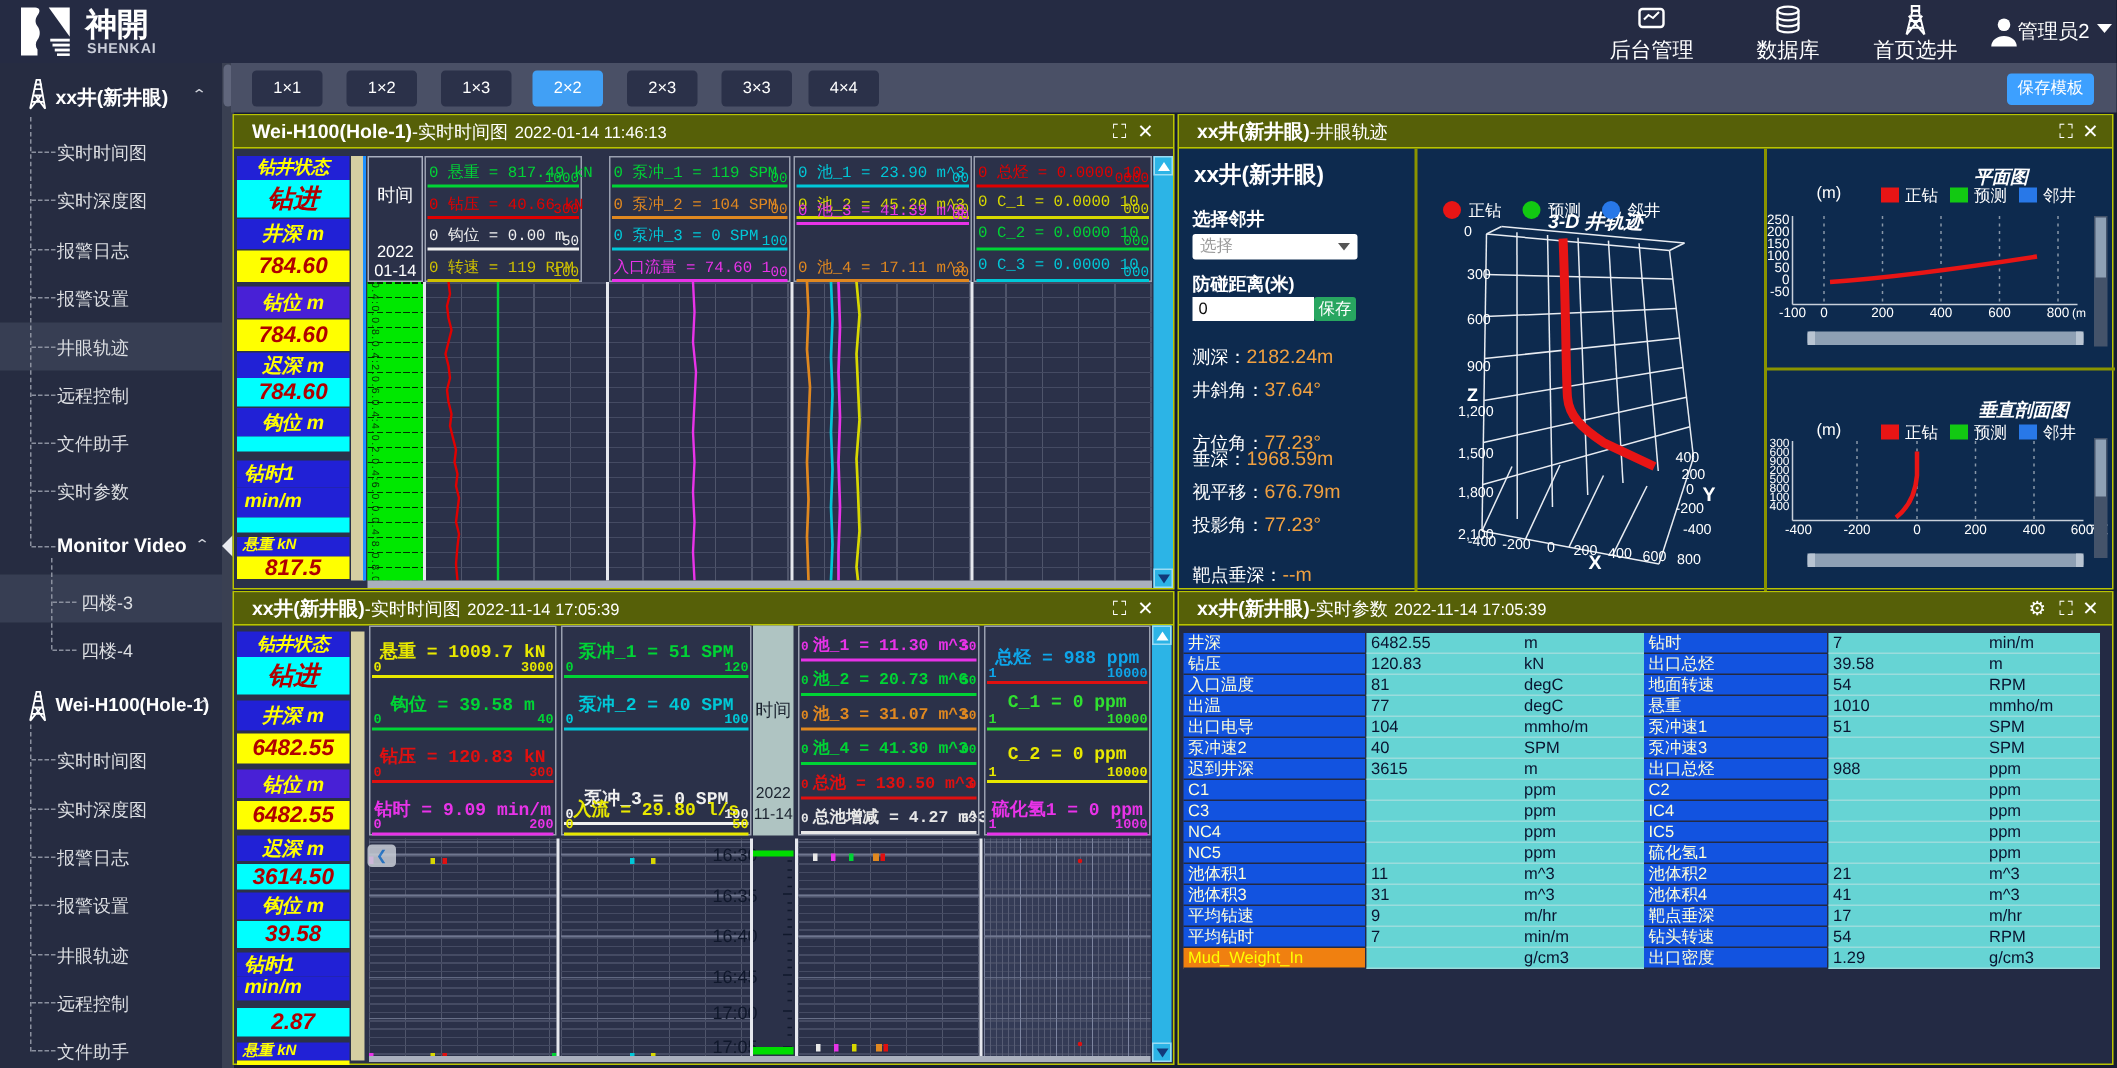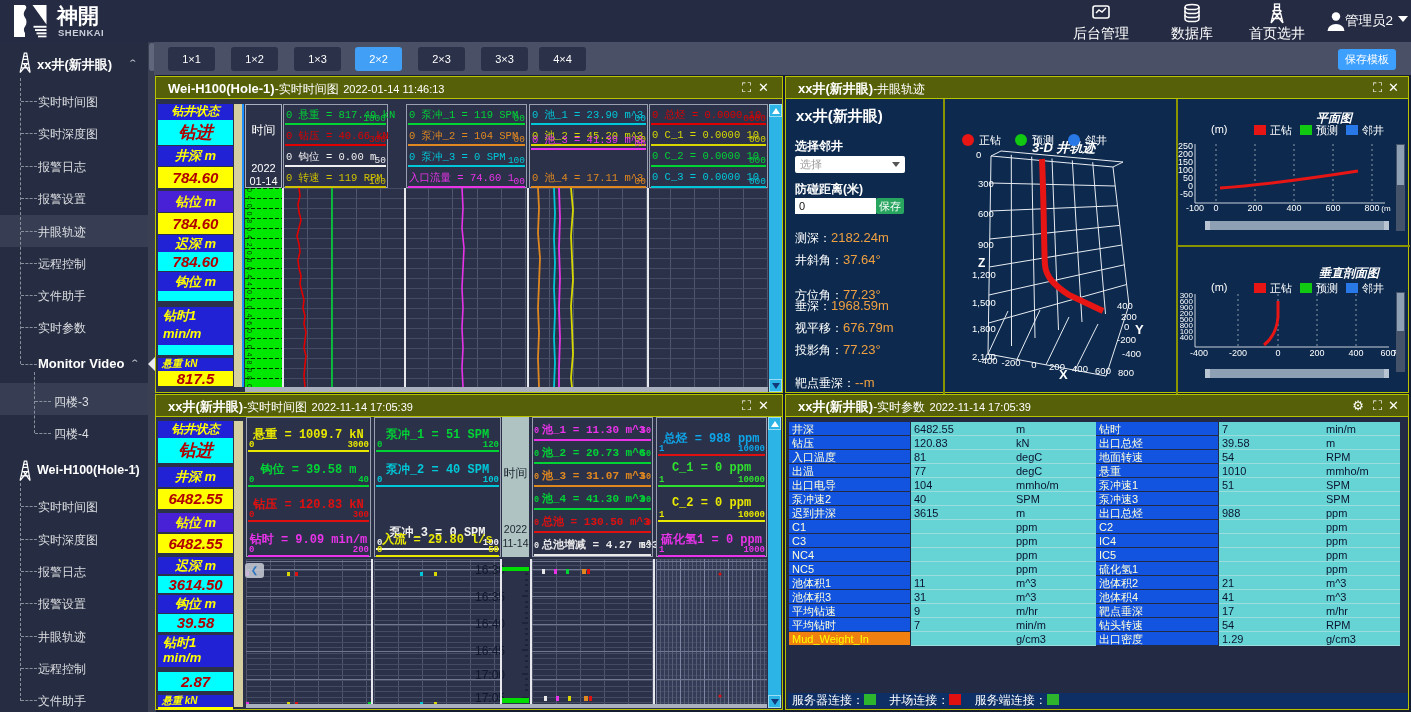--- a/index.html
+++ b/index.html
@@ -845,18 +845,13 @@
       </div>
       <div class="prow">
         <i style="background:#f08010;color:#ffff00;">Mud_Weight_In</i>
         <b>
           <s>g/cm3</s>
         </b>
         <i>出口密度</i>
         <b>1.29<s>g/cm3</s></b>
       </div>
     </div>
-    <div class="abs" style="left:2px;top:298px;width:620px;height:15px;background:#0d2f66;color:#fff;font-size:12px;line-height:15px;">
-      <span style="margin-left:4px;">服务器连接：</span><span class="cn" style="background:#2db52d;"></span>
-      <span style="margin-left:10px;">井场连接：</span><span class="cn" style="background:#e01010;"></span>
-      <span style="margin-left:10px;">服务端连接：</span><span class="cn" style="background:#2db52d;"></span>
-    </div>
   </div>
 
 </body></html>

